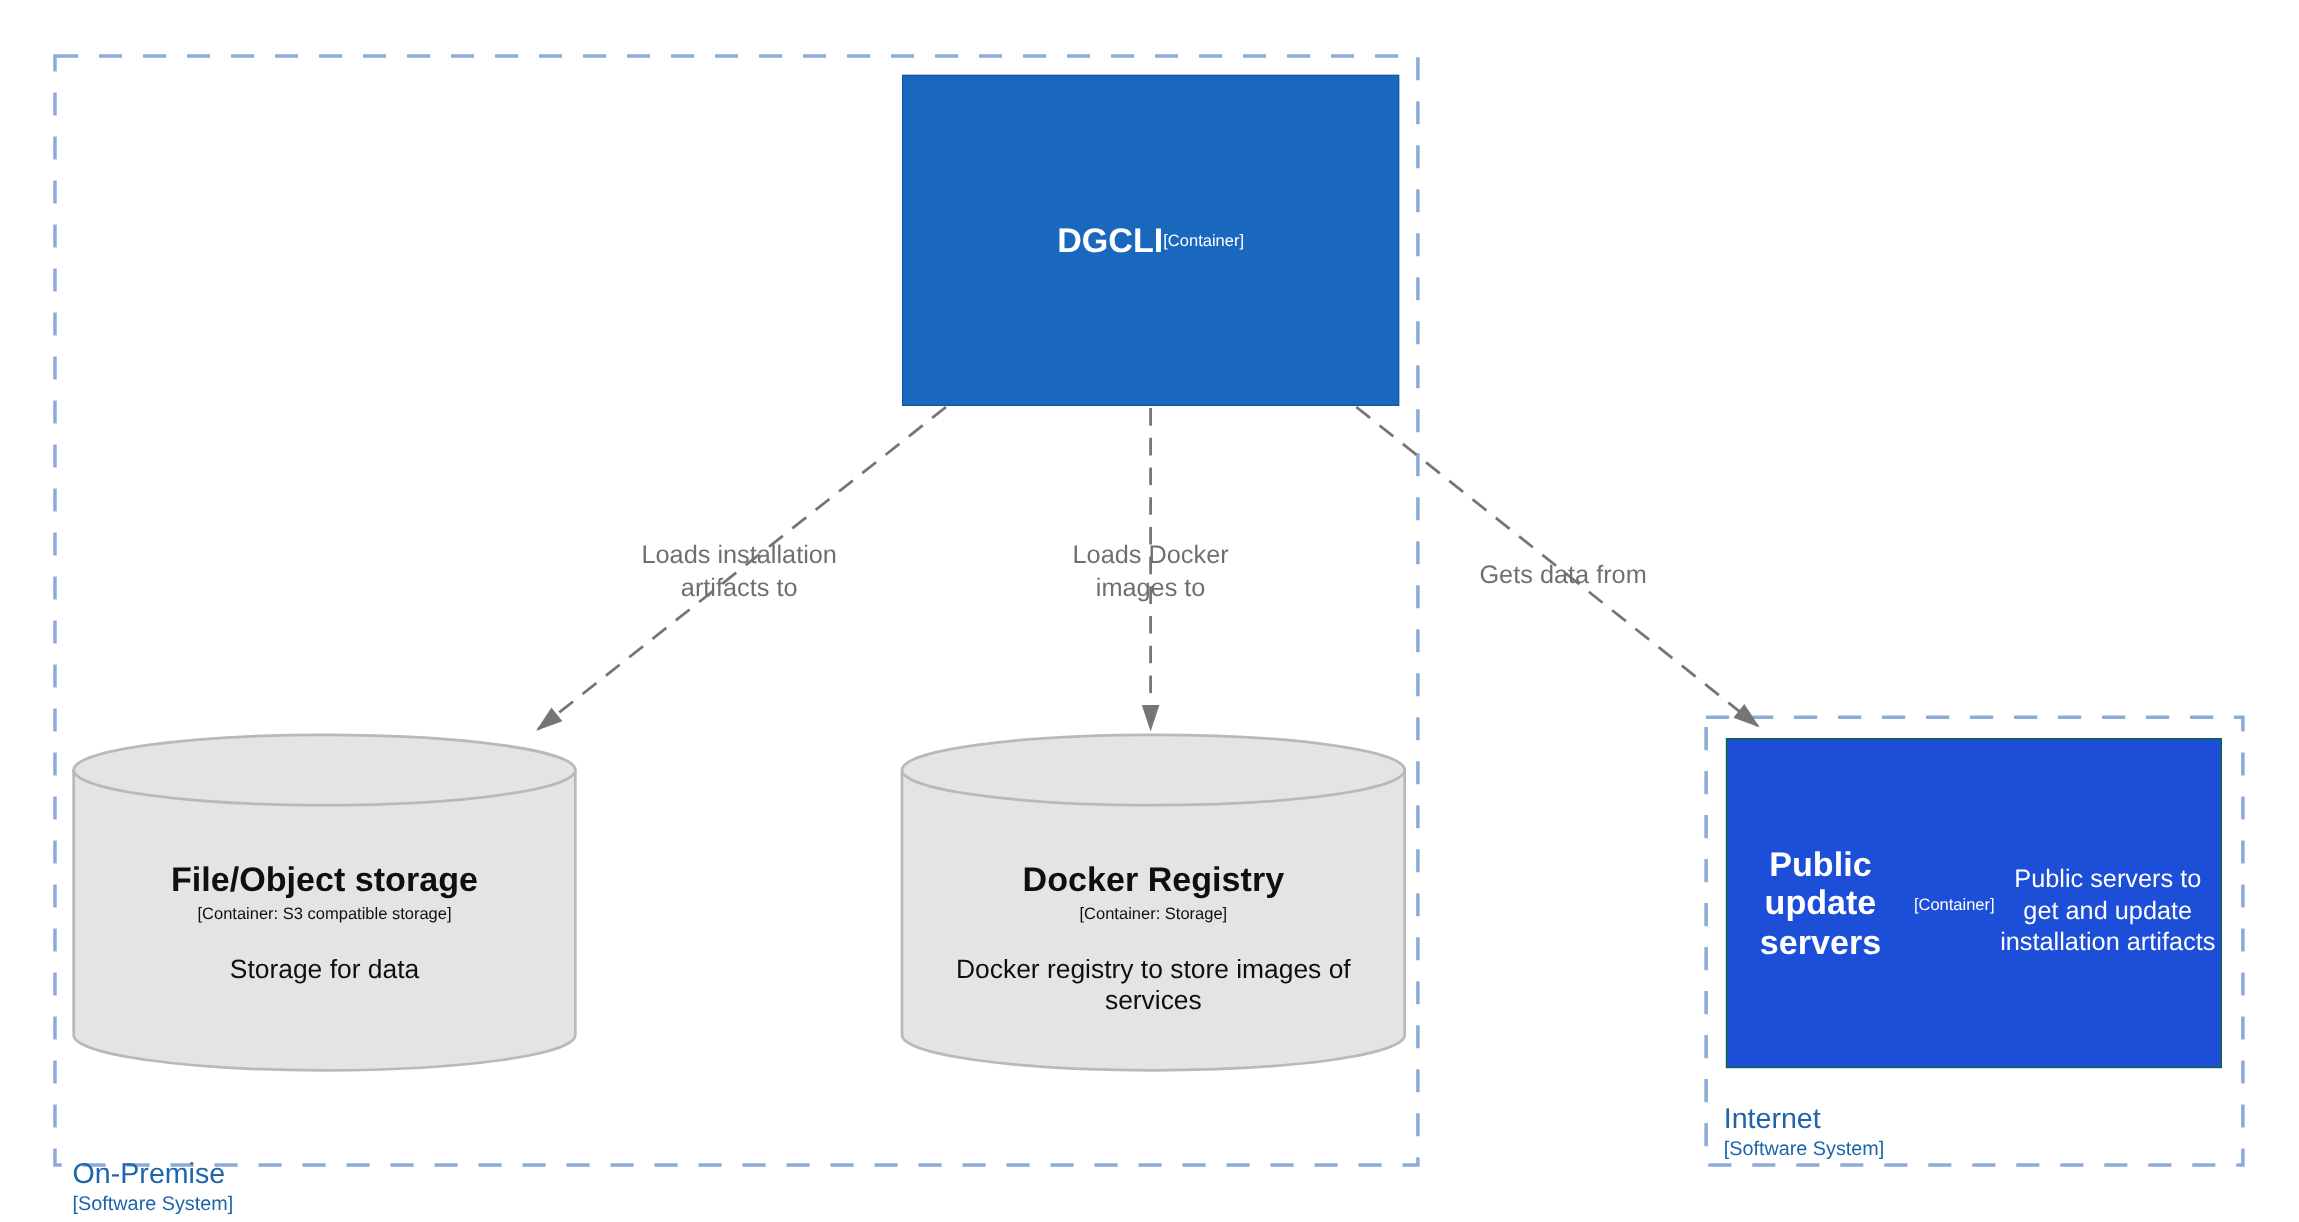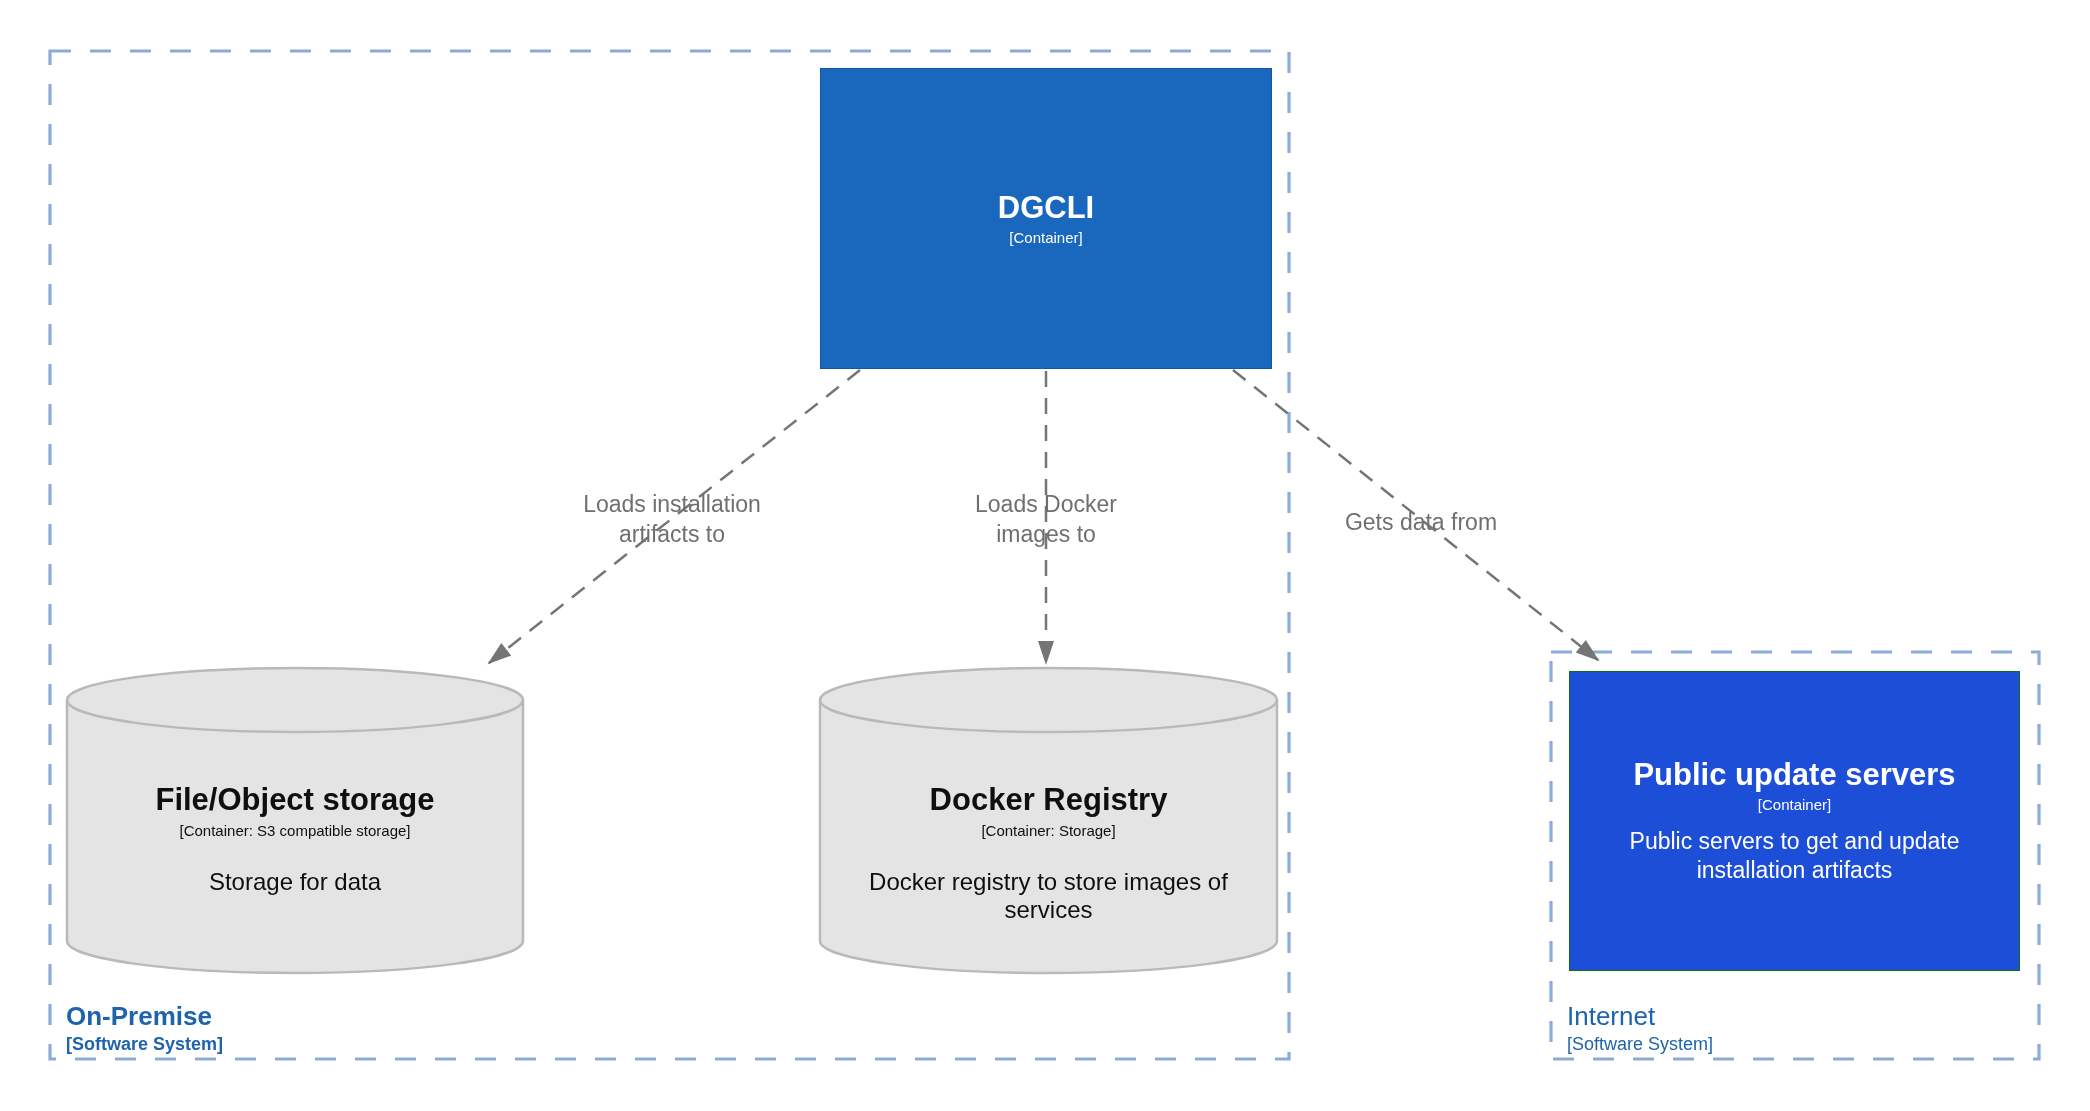--- a/index.html
+++ b/index.html
@@ -19,21 +19,21 @@
     position: absolute;
     left: 0; top: 0;
     width: 2090px; height: 1111px;
     z-index: 1;
   }
   
   .node-box {
     position: absolute;
     z-index: 2;
     display: flex;
-    flex-direction: column;
+    flex-direction: row;
     align-items: center;
     justify-content: center;
     text-align: center;
     color: #ffffff;
   }
   .node-dgcli {
     left: 820px; top: 68px; width: 452px; height: 301px;
     background: #1a68bd;
     border: 1px solid #12579f;
     box-sizing: border-box;
@@ -102,21 +102,21 @@
   .edge-label-2 { left: 966px; top: 489px; width: 160px; }
   .edge-label-3 { left: 1311px; top: 507px; width: 220px; }
 
   
   .boundary-label {
     position: absolute;
     z-index: 2;
     color: #1d64ab;
     text-align: left;
   }
-  .boundary-label-onpremise { left: 66px; top: 1002px; font-weight: bold; }
+  .boundary-label-onpremise { left: 66px; top: 1052px; }
   .boundary-label-internet { left: 1567px; top: 1002px; }
   .boundary-name {
     font-size: 26px;
     line-height: 1.15;
   }
   .boundary-meta {
     font-size: 18px;
     line-height: 1.2;
     margin-top: 2px;
   }

